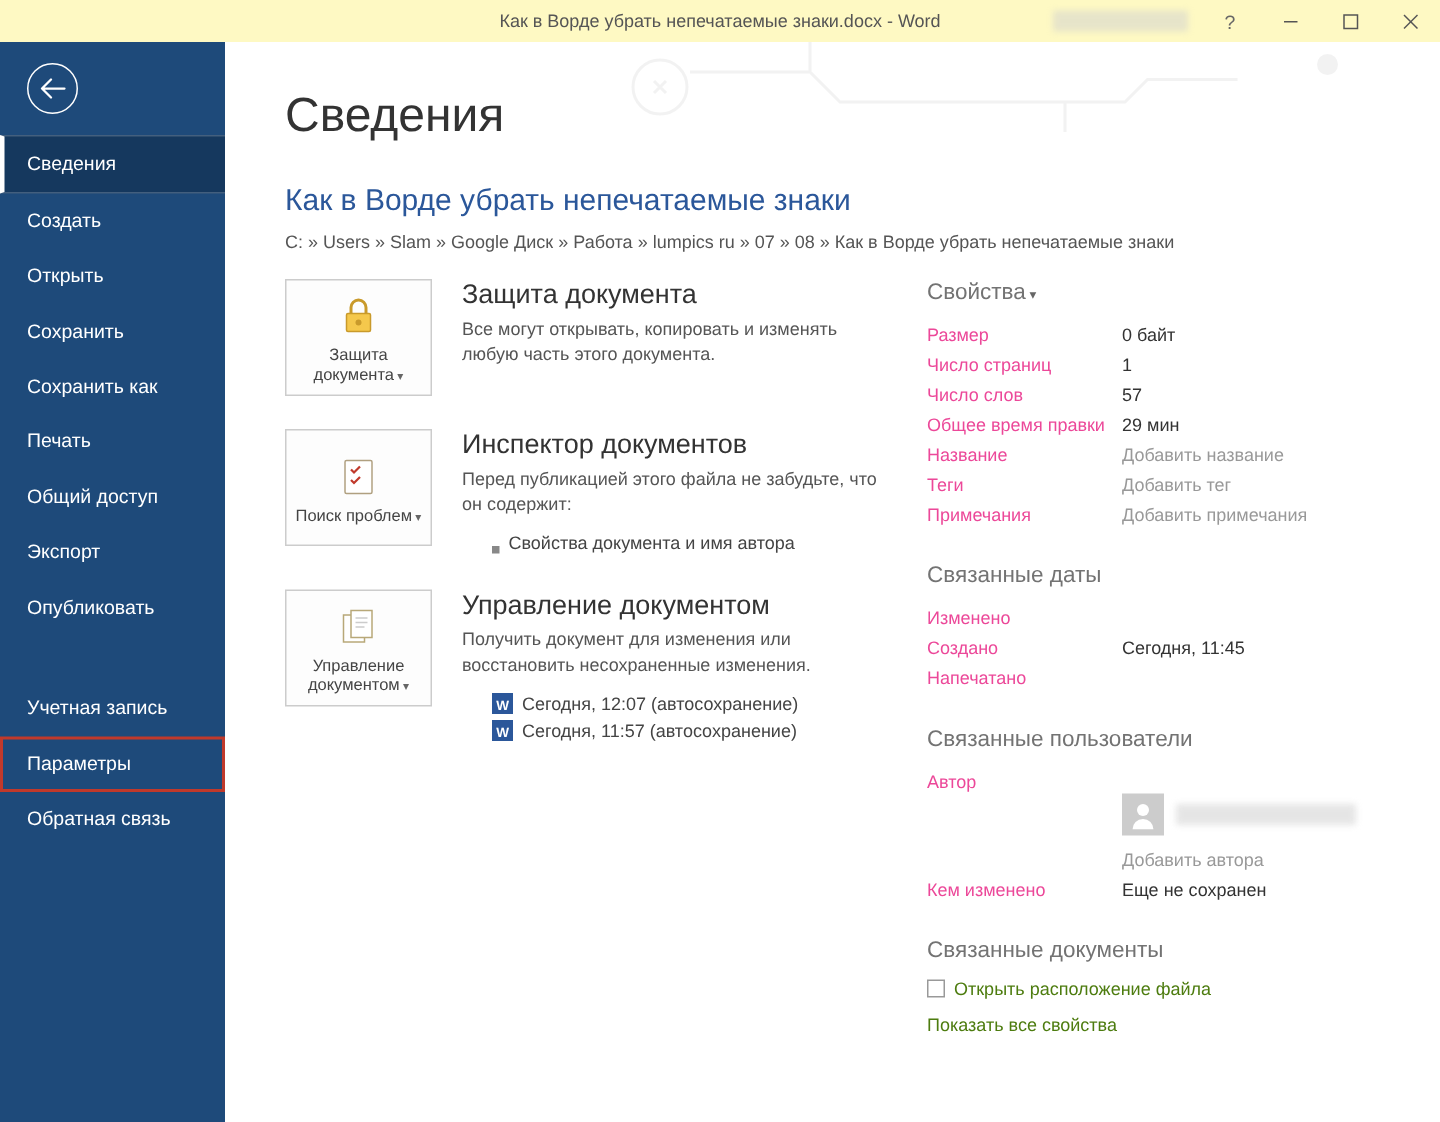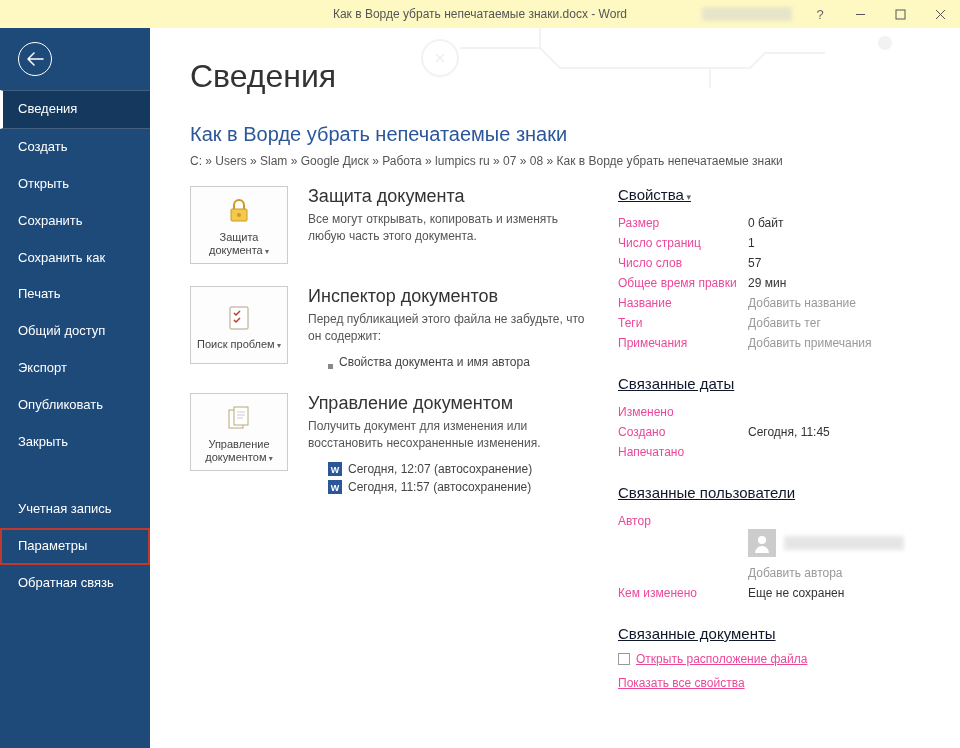--- a/index.html
+++ b/index.html
@@ -42,31 +42,31 @@
 
 .sec-text { flex: 1; }
 .sec-title { font-size: 18px; font-weight: 400; color: #333; margin-bottom: 4px; }
 .sec-desc { font-size: 12px; color: #555; line-height: 1.4; }
 .sec-list { margin-top: 8px; }
 .sec-list-item { font-size: 12px; color: #444; padding: 2px 0 2px 20px; position: relative; display:flex; align-items:flex-end; gap:6px;}
 .bullet-square { width: 5px; height: 5px; background: #888; display: inline-block; flex-shrink:0;}
 .doc-icon-sm { width:14px; height:14px; flex-shrink:0;}
 
 
-.prop-head { font-size: 15px; color: #0f172a; margin-bottom: 10px; text-decoration: underline; }
+.prop-head { font-size: 15px; color: #737373; margin-bottom: 10px; }
 .prop-head.drop::after { content: " \25BE"; font-size: 9px; color: #666; }
 .prop-row { display: flex; font-size: 12px; padding: 3px 0; }
 .prop-label { width: 130px; color: #ec4899; }
 .prop-val { color: #333; }
 .prop-val.placeholder { color: #999; cursor: pointer; }
 .prop-group { margin-top: 22px; }
 .user-entry { display: flex; align-items: center; gap: 8px; margin-left: 130px; margin-top:-2px;}
 .avatar-sq { width: 28px; height: 28px; background: #ccc; display:flex; align-items:center; justify-content:center;}
 .redact-name { width: 120px; height: 14px; background: #d5d5d5; filter: blur(2px); opacity:.6;}
-.link-row { font-size: 12px; color: #ec4899; cursor: pointer; margin-top: 10px; display:flex; align-items:center; gap:6px;text-decoration:underline;}
+.link-row { font-size: 12px; color: #4d7c0f; cursor: pointer; margin-top: 10px; display:flex; align-items:center; gap:6px;}
 .checkbox{width:12px;height:12px;border:1px solid #999;display:inline-block;}
 </style>
 </head>
 <body>
 
 <div class="titlebar">
   <span class="titlebar-title">Как в Ворде убрать непечатаемые знаки.docx - Word</span>
   <div class="titlebar-right">
     <div class="user-redact"></div>
     <div class="titlebar-btn">?</div>
@@ -98,21 +98,20 @@
     </div>
     <div class="nav-item active">Сведения</div>
     <div class="nav-item">Создать</div>
     <div class="nav-item">Открыть</div>
     <div class="nav-item">Сохранить</div>
     <div class="nav-item">Сохранить как</div>
     <div class="nav-item">Печать</div>
     <div class="nav-item">Общий доступ</div>
     <div class="nav-item">Экспорт</div>
     <div class="nav-item">Опубликовать</div>
-    <div class="nav-item">Закрыть</div>
     <div class="nav-spacer"></div>
     <div class="nav-item">Учетная запись</div>
     <div class="nav-item highlighted">Параметры</div>
     <div class="nav-item">Обратная связь</div>
   </div>
 
   <div class="content">
     <svg class="watermark" width="500" height="120">
         <g stroke="#333" stroke-width="2" fill="none">
           <circle cx="30" cy="70" r="18"></circle>

